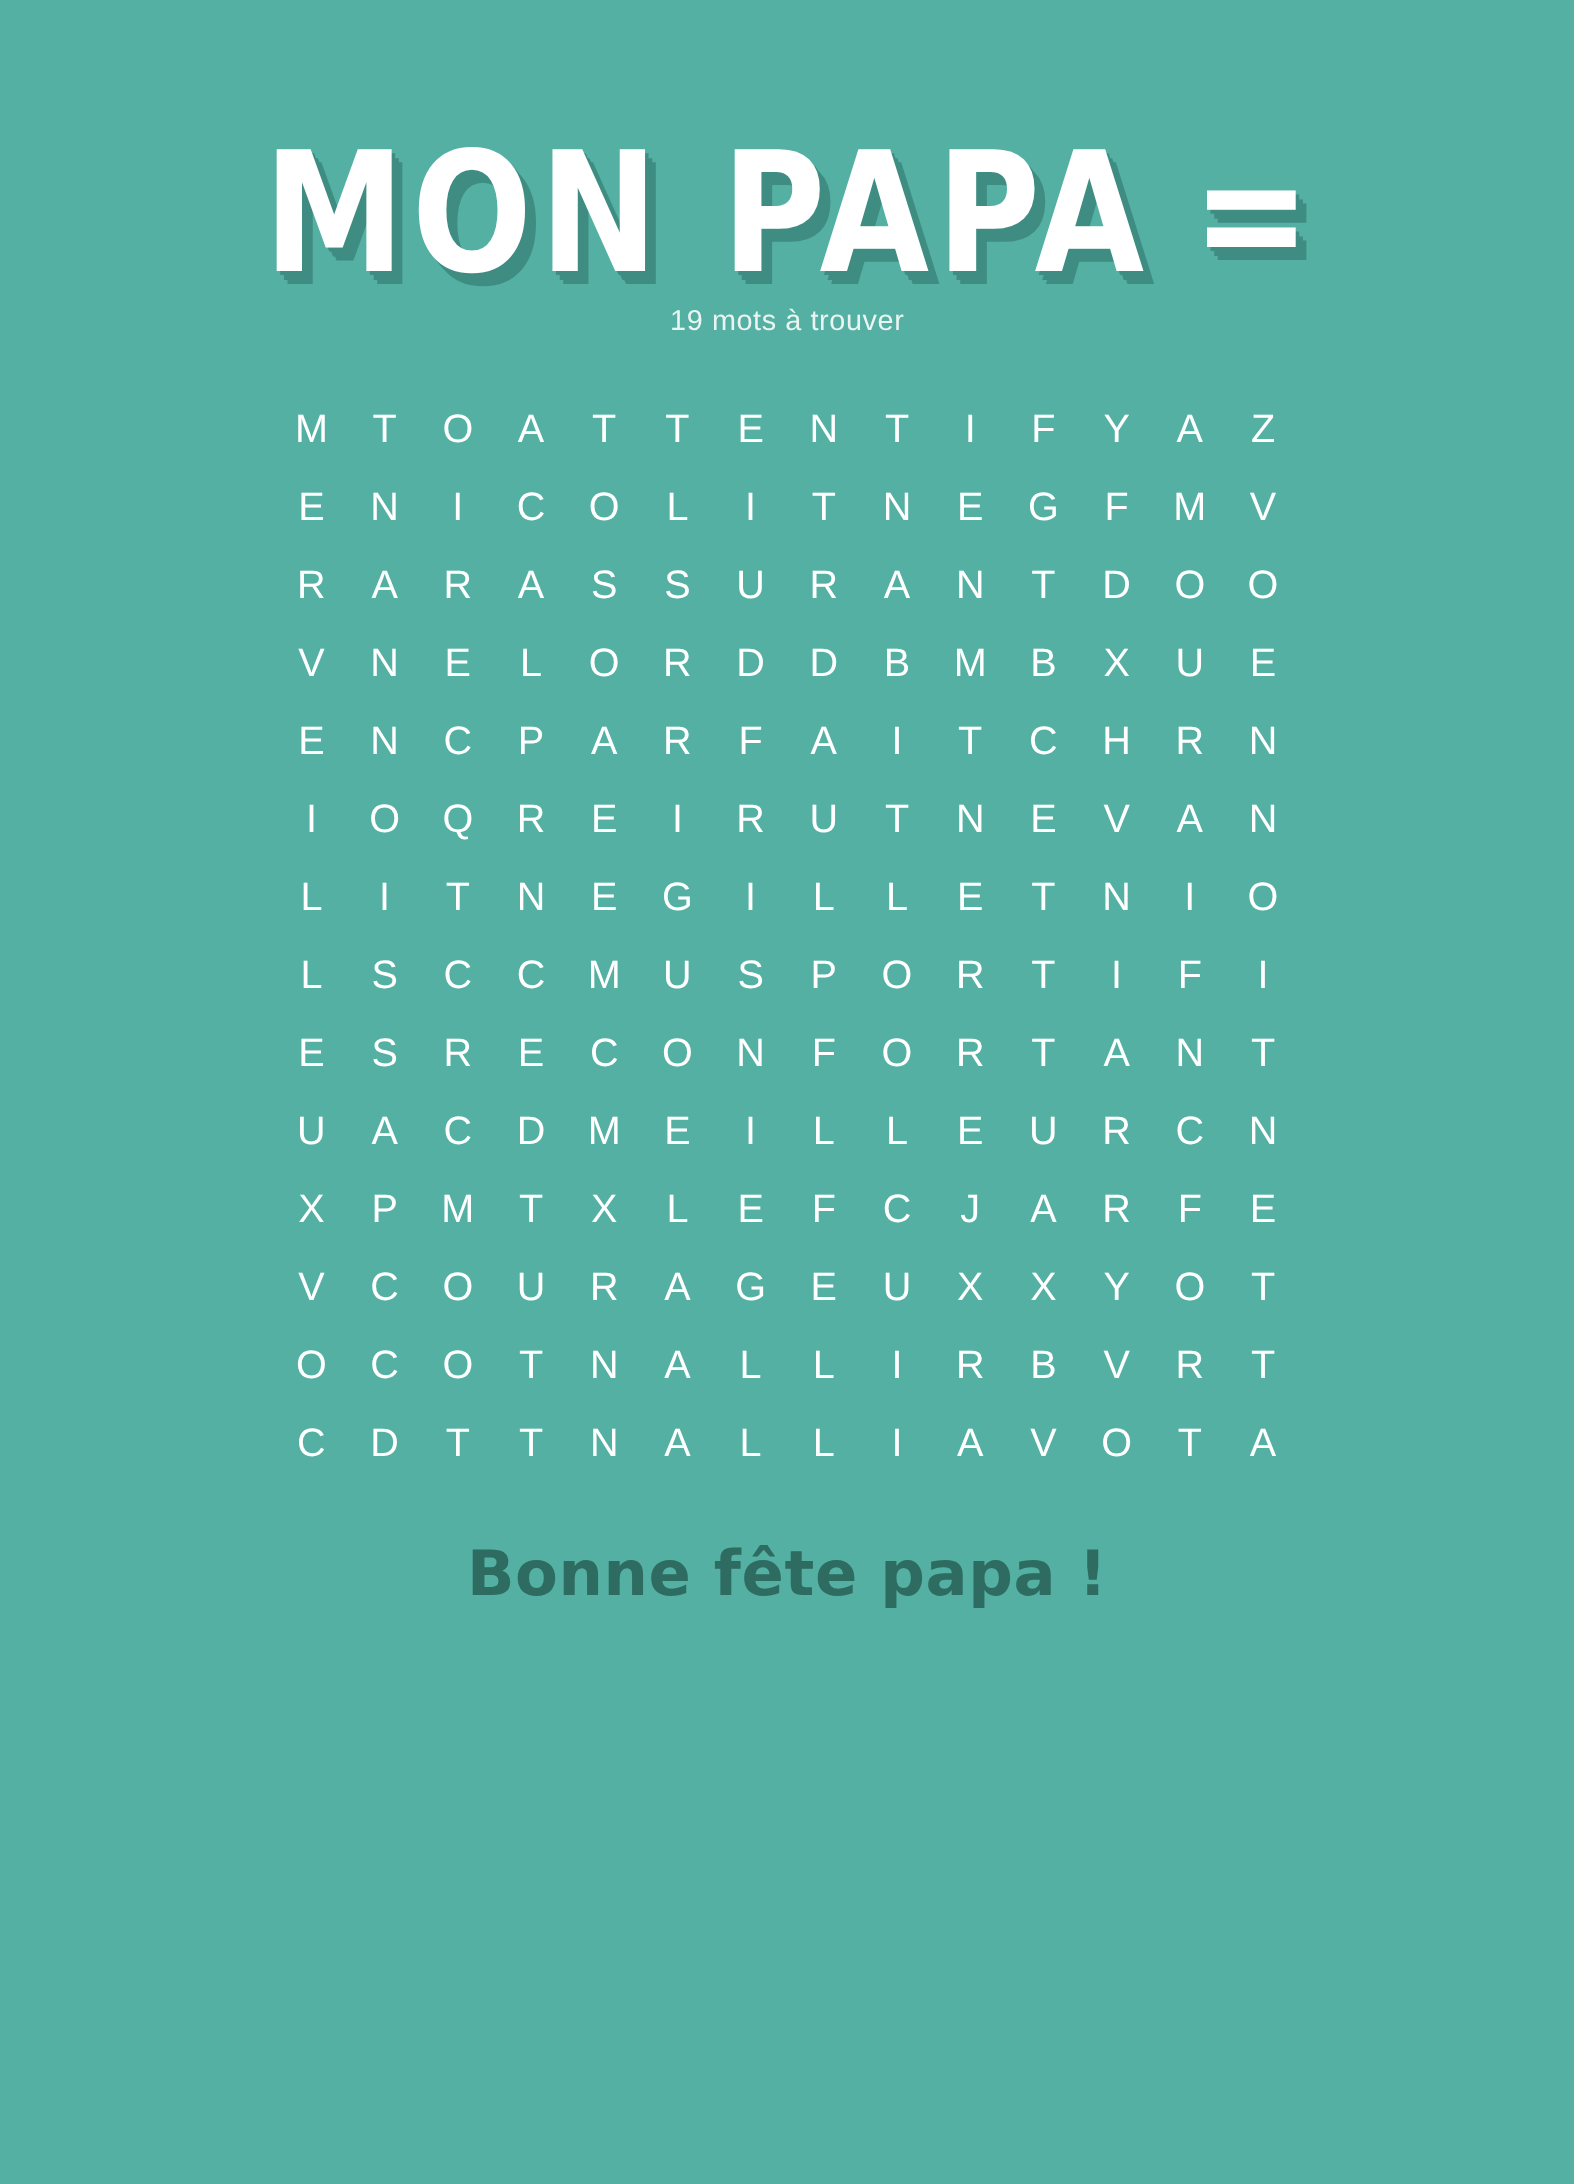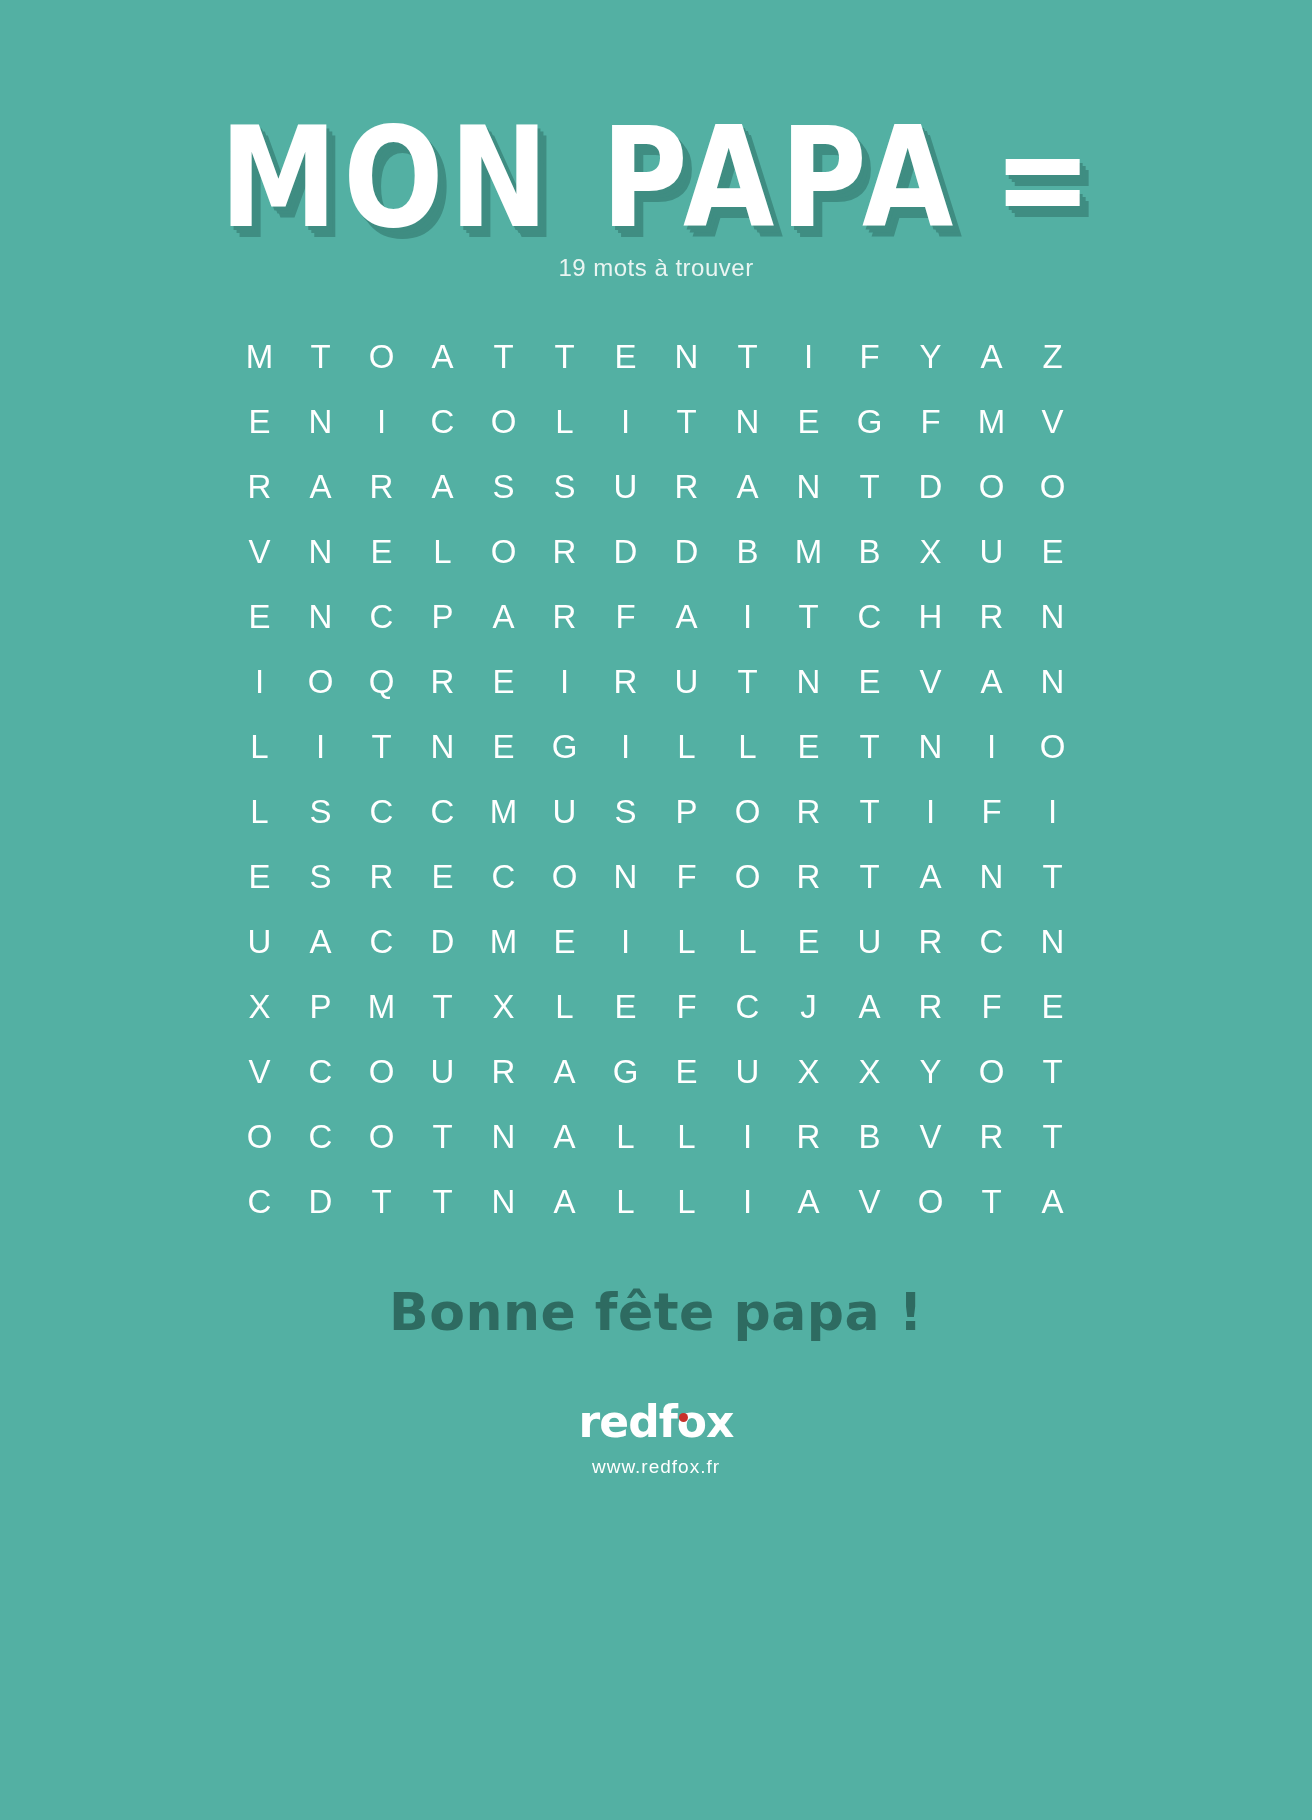--- a/index.html
+++ b/index.html
@@ -339,18 +339,14 @@
     <div class="cell">I</div>
     <div class="cell">A</div>
     <div class="cell">V</div>
     <div class="cell">O</div>
     <div class="cell">T</div>
     <div class="cell">A</div>
   </div>
 
   <div class="message">Bonne fête papa !</div>
 
-  <div class="logo-block">
-    <div class="logo"><span>redfox</span><span class="dot"></span></div>
-    <div class="logo-url">www.redfox.fr</div>
-  </div>
 
 </div>
 
 </body></html>

